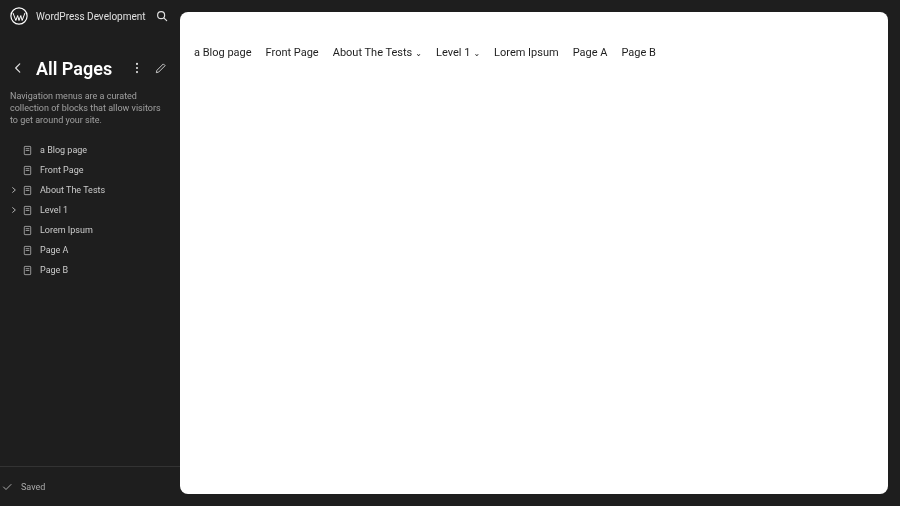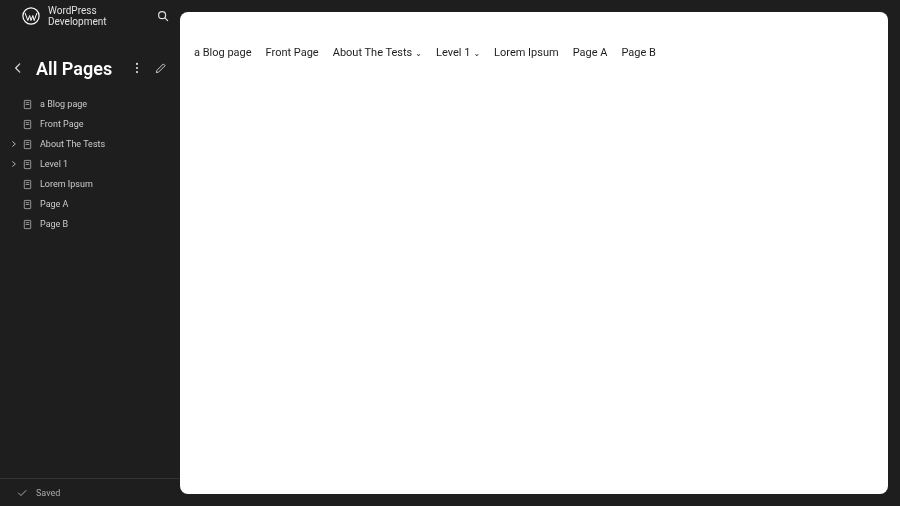--- a/index.html
+++ b/index.html
@@ -9,21 +9,20 @@
     font-family: -apple-system, BlinkMacSystemFont, "Segoe UI", Roboto, sans-serif;
     position: relative;
   }
   .sidebar {
     position: absolute; left: 0; top: 0; width: 180px; height: 506px;
     background: #1e1e1e; display: flex; flex-direction: column;
   }
   .sb-top {
     height: 32px; display: flex; align-items: center; padding: 0 10px;
     gap: 8px;
-    margin-left: 12px;
   }
   .wp-logo { width: 18px; height: 18px; display:flex; align-items:center; justify-content:center; }
   .wp-logo svg { width: 18px; height: 18px; }
   .site-title { font-size: 10px; color: #e0e0e0; }
   .search-ico { margin-left: auto; width: 16px; height: 16px; display:flex; align-items:center; justify-content:center; cursor:pointer;}
   .sb-header {
     margin-top: 24px; display: flex; align-items: center; padding: 0 10px; height: 24px;
   }
   .back-arrow { width:16px; height:16px; display:flex; align-items:center; justify-content:center; cursor:pointer; margin-right: 10px;}
   .sb-title { font-size: 18px; font-weight: 600; color: #fff; }
@@ -33,22 +32,22 @@
     padding: 10px 10px 0 10px; font-size: 9px; line-height: 1.35; color: #a0a0a0;
   }
   .nav-list { margin-top: 14px; }
   .nav-row {
     display: flex; align-items: center; height: 20px; padding: 0 8px; font-size: 9px;
     color: #ccc; cursor: pointer;
   }
   .caret-slot { width: 12px; display:flex; align-items:center; justify-content:center; }
   .page-ico { width: 14px; height:14px; display:flex; align-items:center; justify-content:center; margin-right: 6px; }
   .sb-footer {
-    position: absolute; bottom: 0; left: 0; right: 0; height: 28px;
-    border-top: 1px solid #333; display:flex; align-items:center; padding: 0 16px;
+    position: absolute; bottom: 0; left: 0; right: 0; height: 40px;
+    border-top: 1px solid #333; display:flex; align-items:center; padding: 0 1px;
     font-size: 9px; color: #aaa; gap: 8px;
   }
   .canvas-wrap {
     position: absolute; left: 180px; top: 12px; right: 12px; bottom: 12px;
     background: #fff; border-radius: 8px; overflow: hidden;
   }
   .preview-nav {
     display: flex; align-items: center; gap: 14px;
     padding: 34px 0 0 14px; font-size: 11px; color: #1e1e1e;
   }
@@ -92,20 +91,21 @@
           </svg>
       </span>
       <span class="icon-btn">
         <svg width="14" height="14" viewBox="0 0 24 24" fill="none">
             <path d="M4 20l4-1 11-11-3-3L5 16l-1 4z" stroke="#e0e0e0" stroke-width="1.5" stroke-linejoin="round"></path>
           </svg>
       </span>
     </span>
   </div>
 
+  <div class="sb-desc">Navigation menus are a curated collection of blocks that allow visitors to get around your site.</div>
 
   <div class="nav-list" id="nav-list">
       <div class="nav-row">
         <span class="caret-slot"></span>
         <span class="page-ico">
           <svg width="11" height="11" viewBox="0 0 24 24" fill="none">
             <rect x="5" y="3" width="14" height="18" rx="1.5" stroke="#ccc" stroke-width="1.5"></rect>
             <line x1="8" y1="8" x2="16" y2="8" stroke="#ccc" stroke-width="1.5"></line>
             <line x1="8" y1="12" x2="16" y2="12" stroke="#ccc" stroke-width="1.5"></line>
           </svg>

